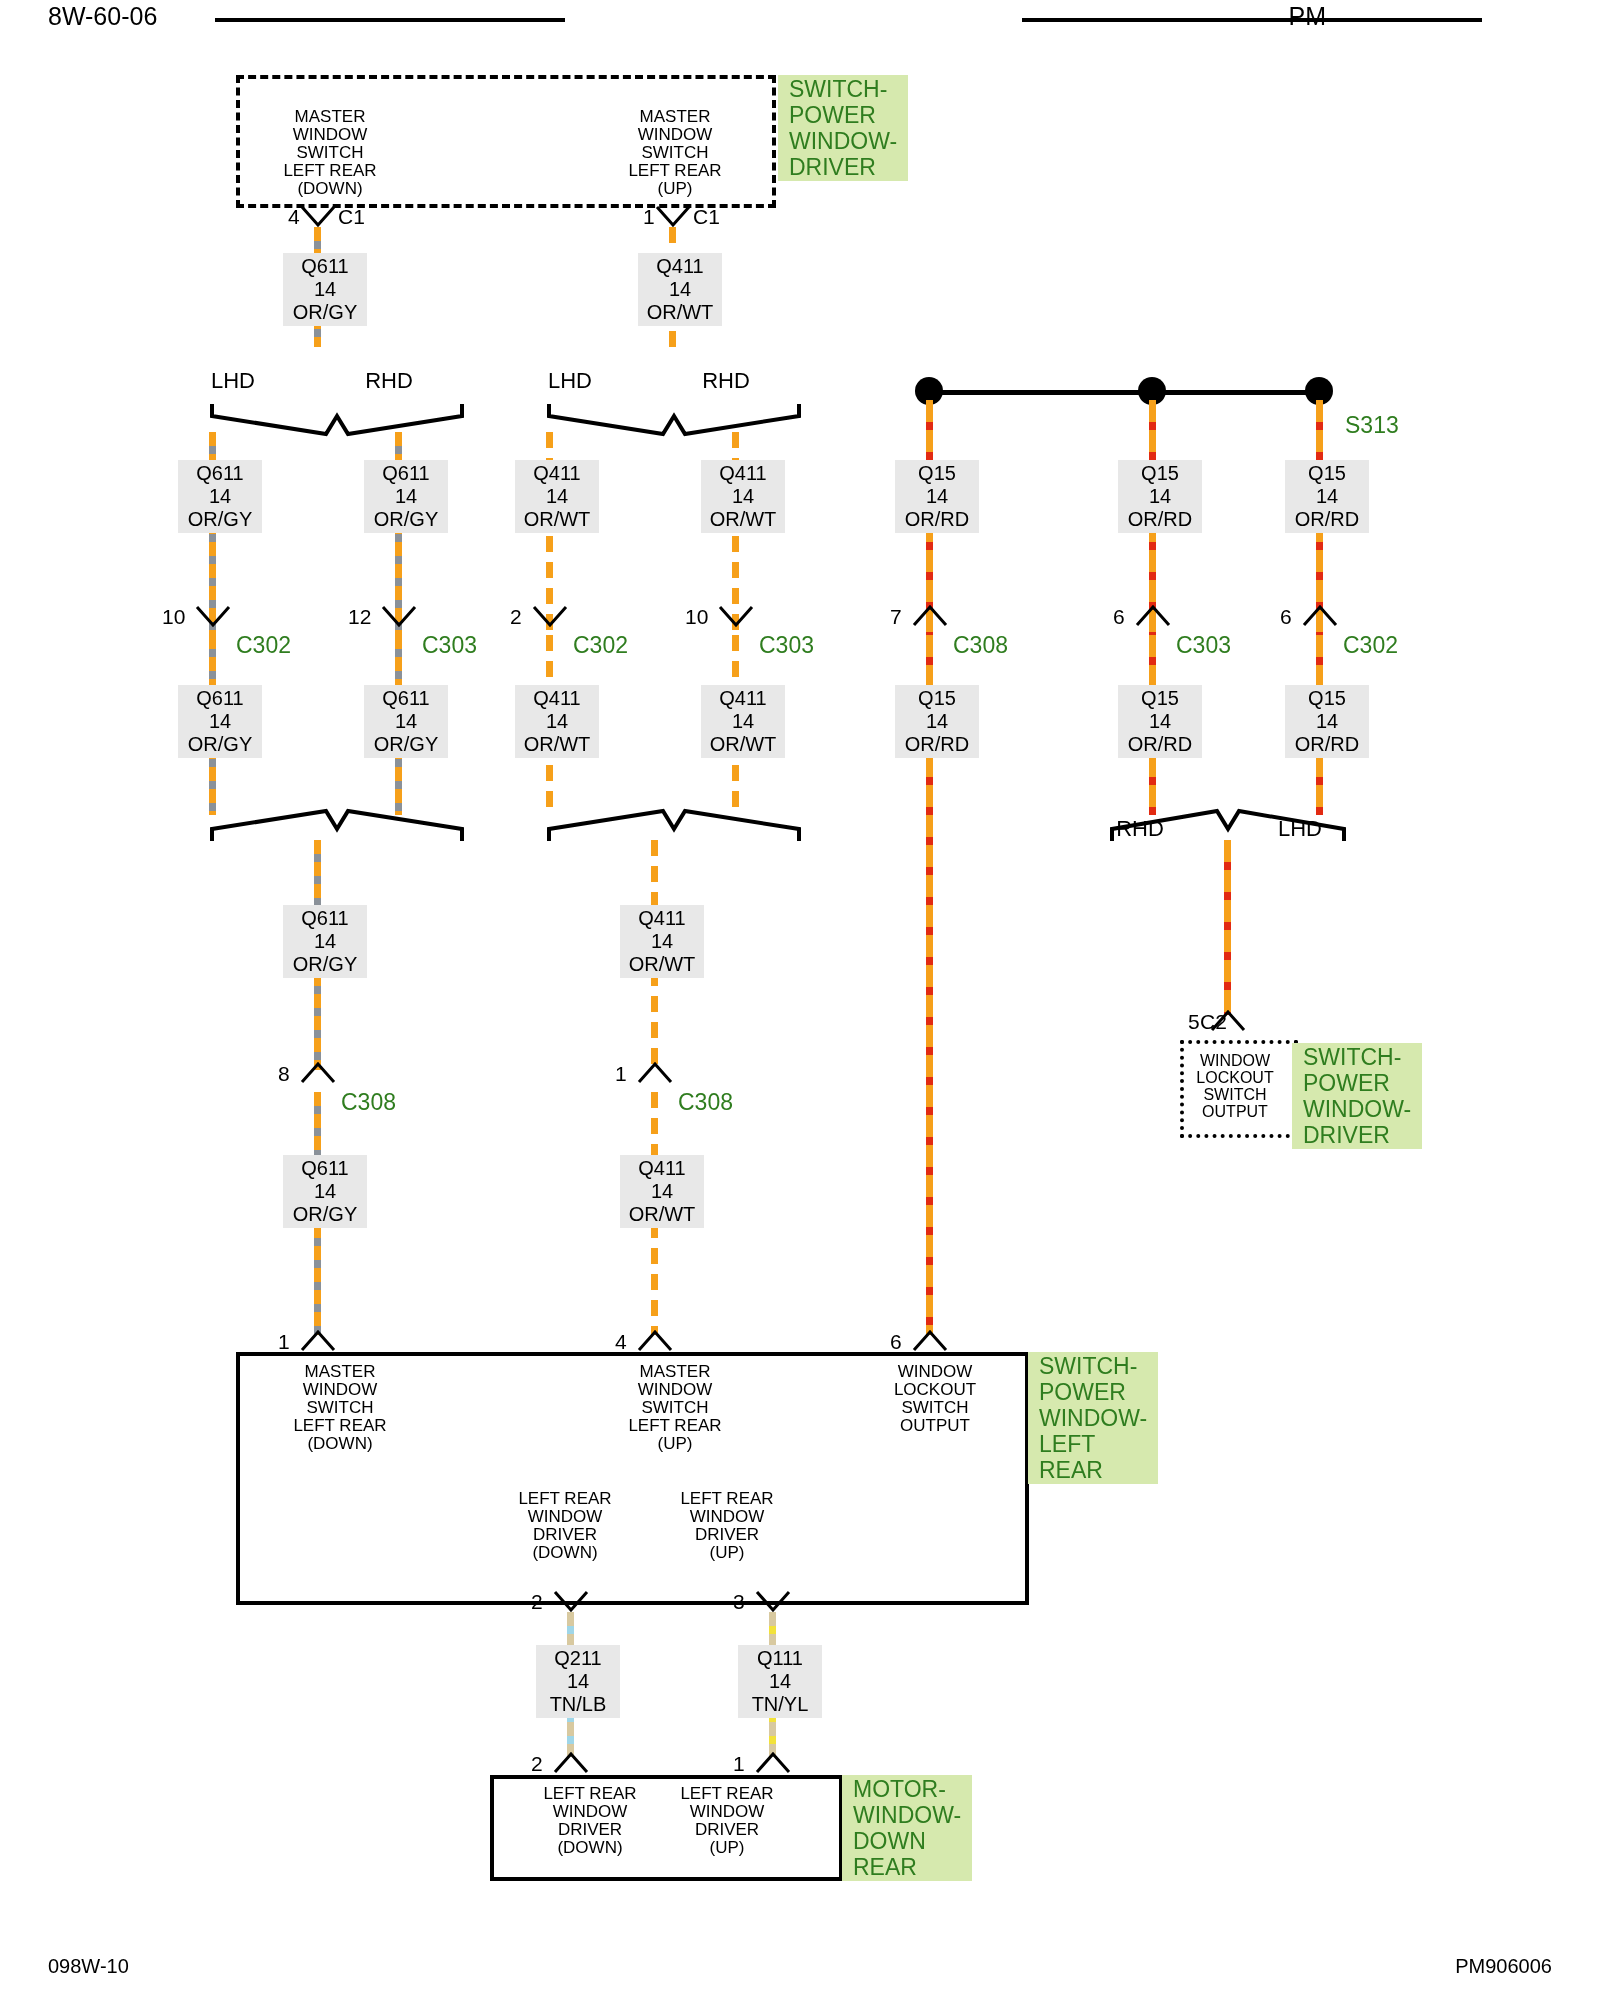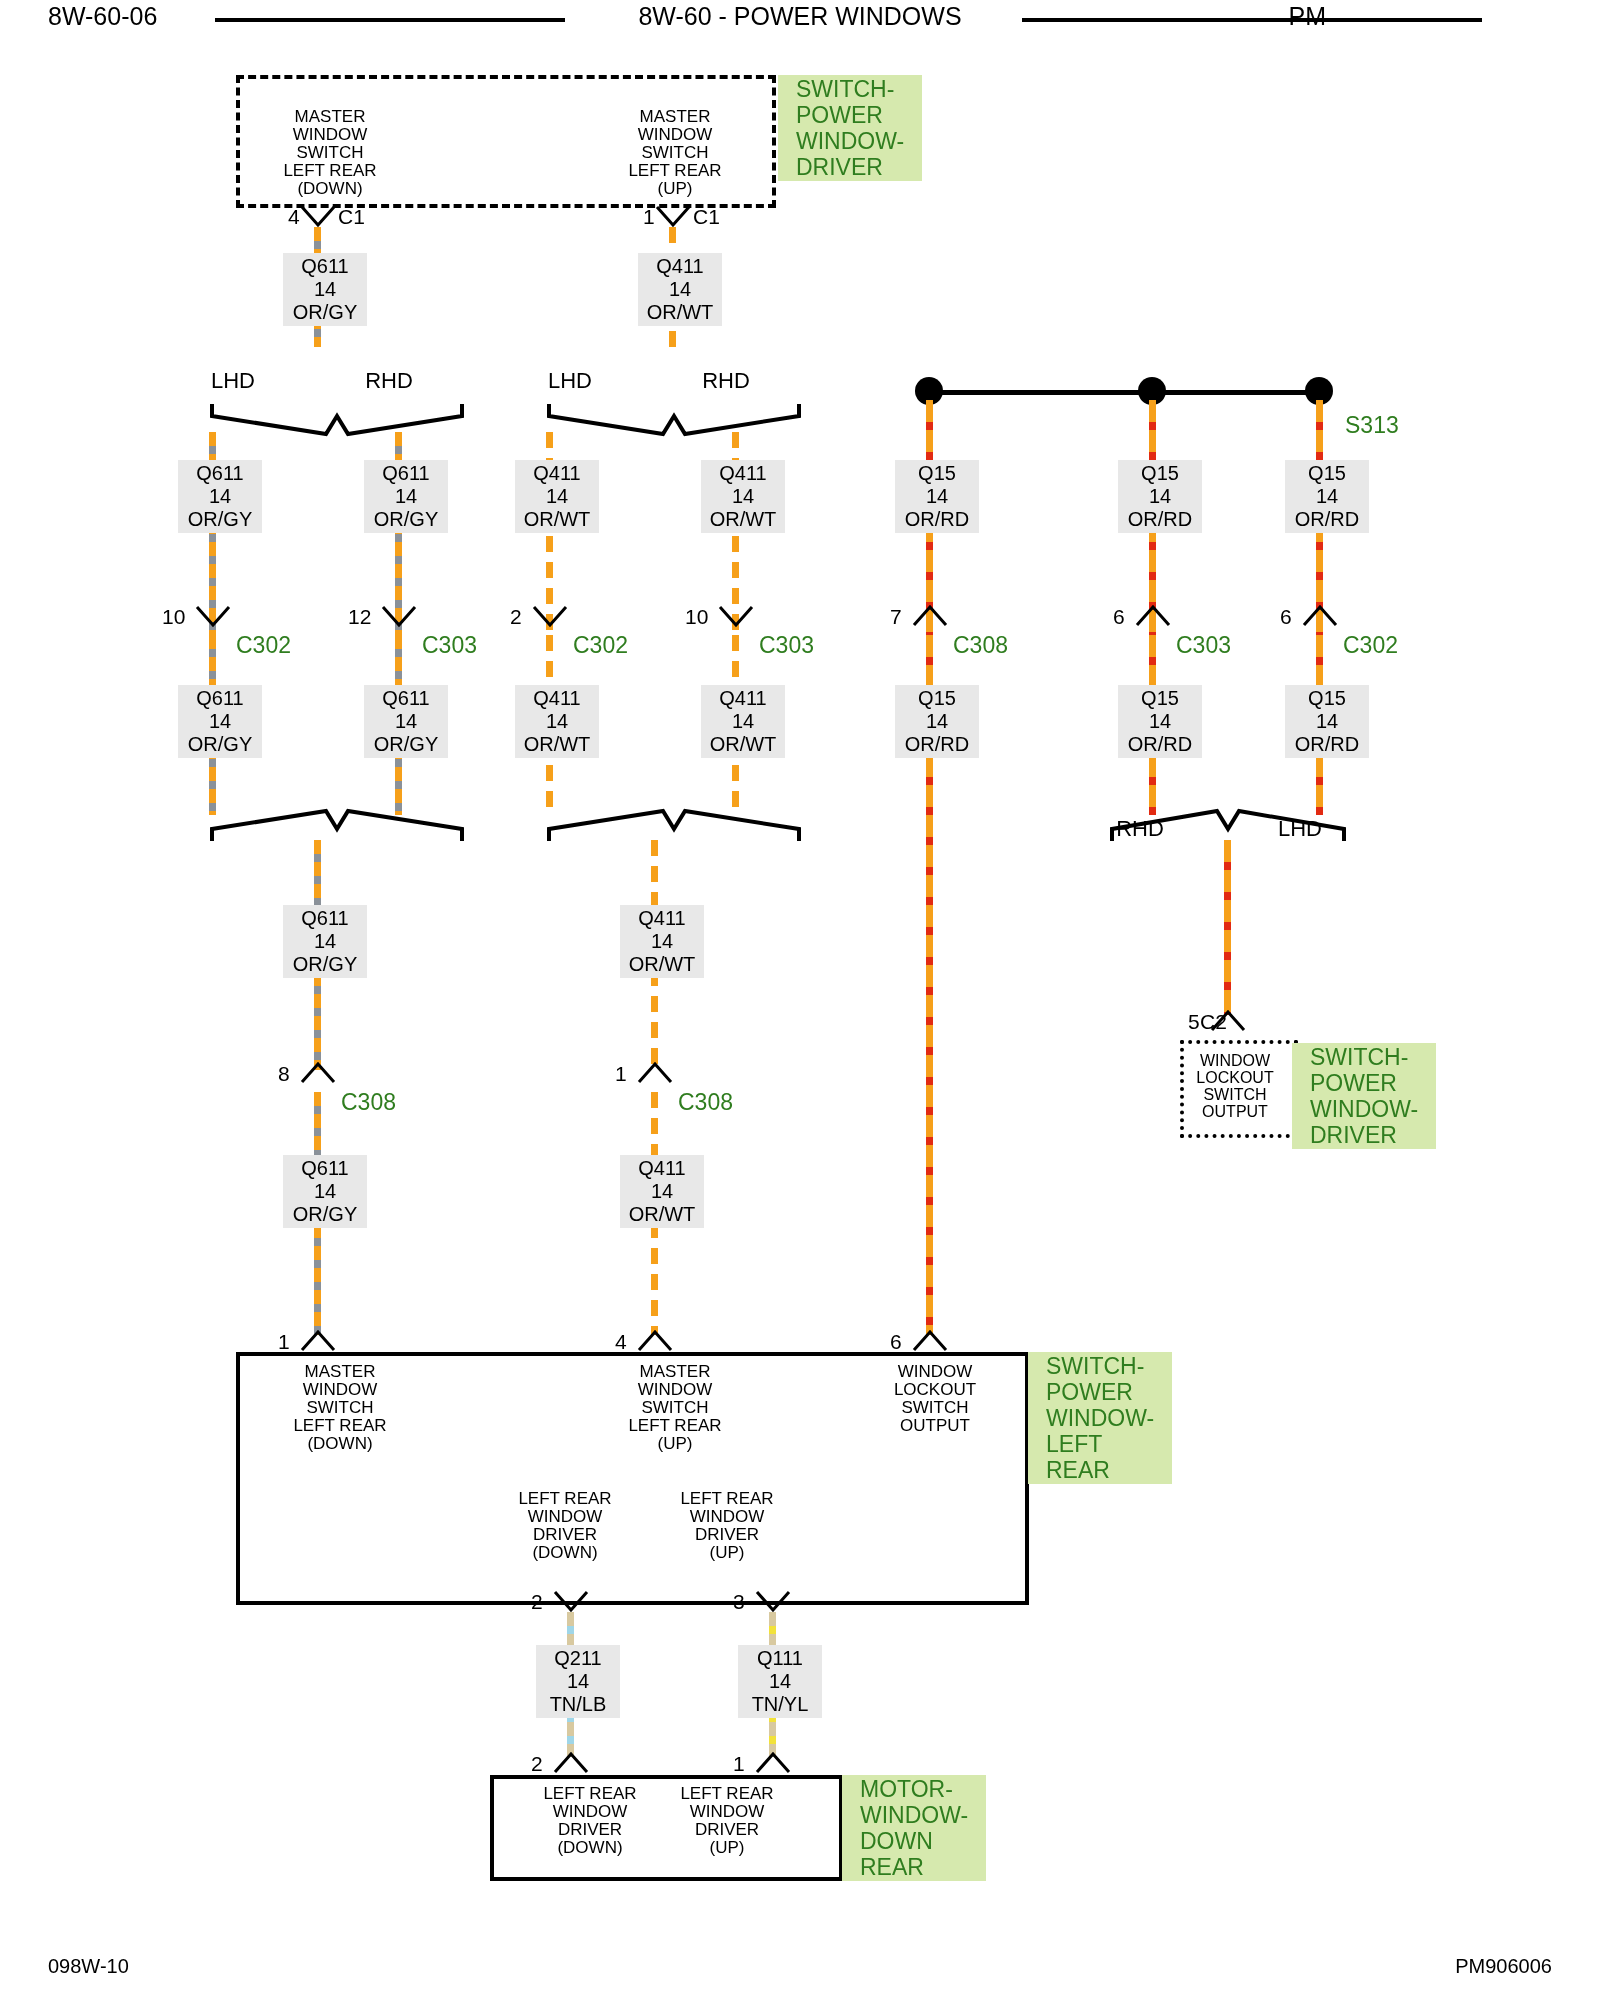--- a/index.html
+++ b/index.html
@@ -19,21 +19,21 @@
   #header-right{right:48px;top:2px;font-size:25px;}
   .hrule{position:absolute;height:4px;background:#000;top:18px;}
   #hrule-left{left:215px;width:350px;}
   #hrule-right{left:1022px;width:460px;}
   
   #footer-left{left:48px;bottom:22px;font-size:20px;}
   #footer-right{right:48px;bottom:22px;font-size:20px;}
   
   .lbl{font-size:17px;line-height:18px;text-align:center;white-space:pre;}
   .lbl-sm{font-size:16px;line-height:17px;text-align:center;white-space:pre;}
-  .green{color:#2f7d1f;font-size:23px;line-height:26px;background:#d6e9ae;padding:1px 18px;white-space:pre;}
+  .green{color:#2f7d1f;font-size:23px;line-height:26px;background:#d6e9ae;padding:1px 11px;white-space:pre;}
   .greenplain{color:#2f7d1f;font-size:23px;line-height:26px;white-space:pre;margin-top:32px;}
   .pin{font-size:21px;}
   
   .wlabel{
     background:#e8e8e8;
     font-size:20px;line-height:23px;text-align:center;
     padding:2px 6px;white-space:pre;
   }
   
   .wire{position:absolute;width:7px;}
@@ -43,21 +43,20 @@
   .dotbox{position:absolute;border:4px dotted #000;background:#fff;}
   .busline{position:absolute;background:#000;height:5px;}
   .dot{position:absolute;border-radius:50%;background:#000;}
   svg{overflow:visible;}
 </style>
 </head>
 <body>
 
 <div class="abs" id="header-bar">
   <div class="abs" id="header-left">8W-60-06</div>
-  <div class="abs" id="header-title">8W-60 - POWER WINDOWS</div>
   <div class="abs" id="header-right">PM</div>
   <div class="hrule" id="hrule-left"></div>
   <div class="hrule" id="hrule-right"></div>
 </div>
 
 <div class="dashbox" style="left:236px;top:75px;width:532px;height:125px;"></div>
 <div class="abs lbl" style="left:240px;top:108px;width:180px;">MASTER
 WINDOW
 SWITCH
 LEFT REAR

